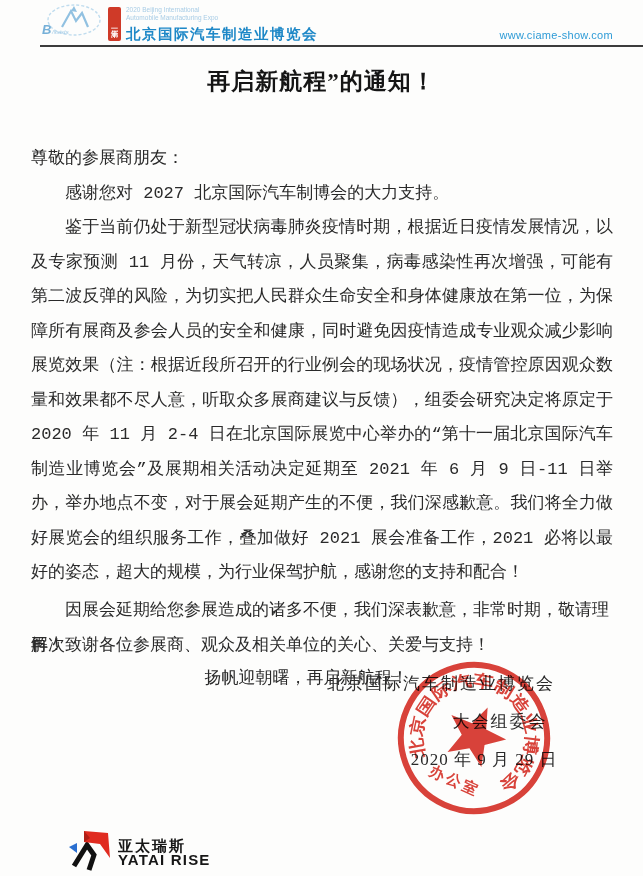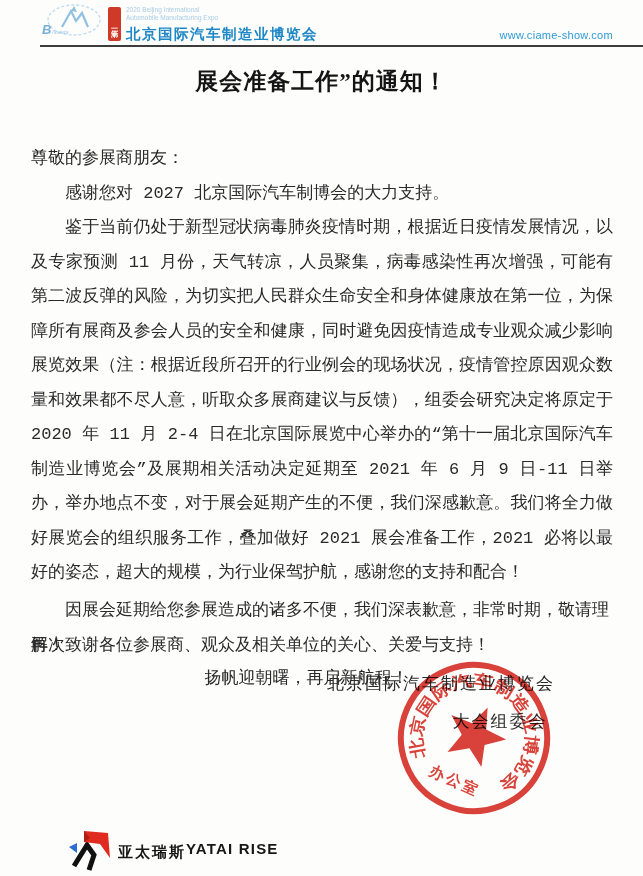--- a/index.html
+++ b/index.html
@@ -55,21 +55,21 @@
   .sig-date{top:748px;left:484px;letter-spacing:1px;}
   
   .seal{
     position:absolute;left:388px;top:652px;width:172px;height:172px;
     transform:rotate(24deg);
     mix-blend-mode:multiply;opacity:.88;
   }
   
   .footer-brand{position:absolute;left:66px;top:830px;display:flex;align-items:center;}
   .footer-logo{width:46px;height:42px;margin-right:6px;}
-  .footer-text{display:flex;flex-direction:row;font-family:"Liberation Sans",sans-serif;}
+  .footer-text{display:flex;flex-direction:column;font-family:"Liberation Sans",sans-serif;}
   .footer-cn{font-size:15px;font-weight:bold;color:#161616;letter-spacing:2px;line-height:17px;}
   .footer-en{font-size:15px;font-weight:bold;color:#161616;letter-spacing:1.2px;line-height:11px;}
 </style>
 </head>
 <body>
 
 <div class="page">
 
   <div class="header">
     <div class="brand">
@@ -87,35 +87,36 @@
           <div>Automobile Manufacturing Expo</div>
         </div>
         <div class="brand-cn">北京国际汽车制造业博览会</div>
       </div>
     </div>
     <a class="website" href="#">www.ciame-show.com</a>
     <div class="header-rule"></div>
   </div>
 
   <div class="doc-title">
-    <div>展会准备工作”的通知！</div>
+    <div>再启新航程”的通知！</div>
   </div>
 
   <div class="body-block">
     <p class="salutation">尊敬的参展商朋友：</p>
     <p class="indent2 p-thanks">感谢您对 2027 北京国际汽车制博会的大力支持。</p>
     <p class="indent2">鉴于当前仍处于新型冠状病毒肺炎疫情时期，根据近日疫情发展情况，以及专家预测 11 月份，天气转凉，人员聚集，病毒感染性再次增强，可能有第二波反弹的风险，为切实把人民群众生命安全和身体健康放在第一位，为保障所有展商及参会人员的安全和健康，同时避免因疫情造成专业观众减少影响展览效果（注：根据近段所召开的行业例会的现场状况，疫情管控原因观众数量和效果都不尽人意，听取众多展商建议与反馈），组委会研究决定将原定于 2020 年 11 月 2-4 日在北京国际展览中心举办的“第十一届北京国际汽车制造业博览会”及展期相关活动决定延期至 2021 年 6 月 9 日-11 日举办，举办地点不变，对于展会延期产生的不便，我们深感歉意。我们将全力做好展览会的组织服务工作，叠加做好 2021 展会准备工作，2021 必将以最好的姿态，超大的规模，为行业保驾护航，感谢您的支持和配合！</p>
   </div>
 
   <p class="para3">因展会延期给您参展造成的诸多不便，我们深表歉意，非常时期，敬请理解！</p>
   <p class="para4">再次致谢各位参展商、观众及相关单位的关心、关爱与支持！</p>
   <p class="slogan">扬帆迎朝曙，再启新航程！</p>
 
   <div class="sig-line sig-org">北京国际汽车制造业博览会</div>
   <div class="sig-line sig-committee">大会组委会</div>
+  <div class="sig-line sig-date">2020 年 9 月 29 日</div>
 
   <svg class="seal" viewBox="0 0 172 172">
     <circle cx="86" cy="86" r="73" fill="none" stroke="#d5281e" stroke-width="6"></circle>
     <defs>
       <path id="sealArc" d="M 49.2,122.8 A 52,52 0 1 1 122.8,122.8" fill="none"></path>
     </defs>
     <text font-size="16.5" font-weight="bold" fill="#d5281e" font-family="Liberation Serif, serif">
       <textPath href="#sealArc" startOffset="0" textLength="238" lengthAdjust="spacingAndGlyphs">北京国际汽车制造业博览会</textPath>
     </text>
     <polygon fill="#d5281e" transform="translate(86,84) scale(1.05)" points="0,-30 7.35,-10.11 28.53,-9.27 11.89,3.86 17.63,24.27 0,12.5 -17.63,24.27 -11.89,3.86 -28.53,-9.27 -7.35,-10.11"></polygon>

